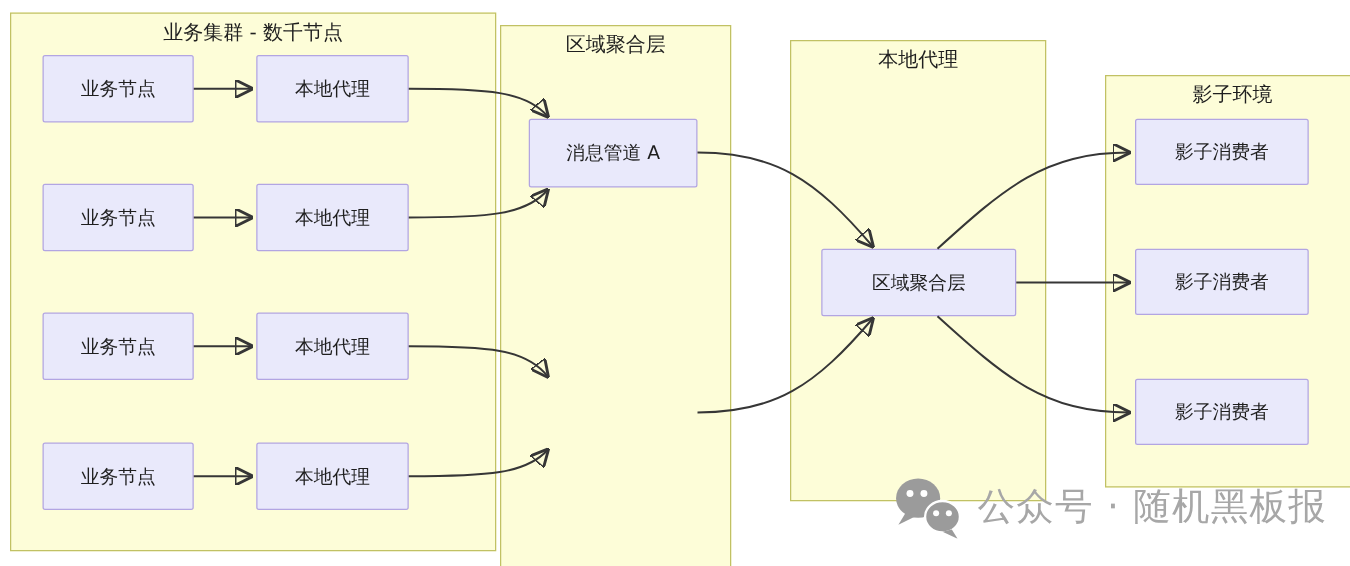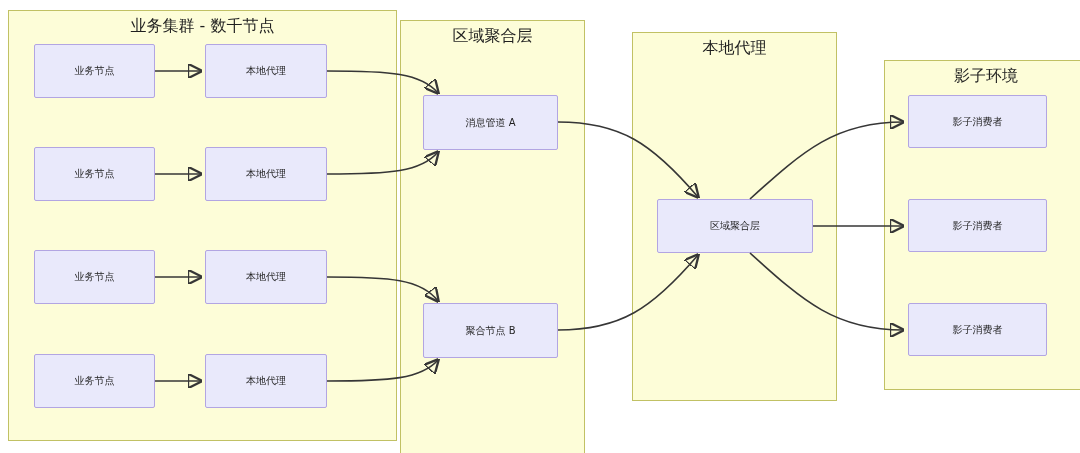--- a/index.html
+++ b/index.html
@@ -11,21 +11,21 @@
     position:absolute;background:#fdfdd8;border:1.5px solid #c1c164;
     box-sizing:border-box;
   }
   .cluster-title{
     position:absolute;top:5px;left:0;right:0;text-align:center;
     font-size:16px;color:#1f1f1f;white-space:nowrap;
   }
   .node{
     position:absolute;background:#e9e9fb;border:1.4px solid #b2a5e2;
     border-radius:2px;box-sizing:border-box;display:flex;align-items:center;
-    justify-content:center;font-size:10px;color:#1f1f1f;white-space:nowrap;
+    justify-content:center;font-size:15px;color:#1f1f1f;white-space:nowrap;
   }
   .edges{position:absolute;left:0;top:0;pointer-events:none;}
   .edges path{fill:none;stroke:#363636;stroke-width:1.6px;}
   .watermark{
     position:absolute;left:710px;top:379px;display:flex;align-items:center;
     gap:10px;color:#a2a2a2;z-index:5;
   }
   .watermark-text{font-size:30px;letter-spacing:1px;white-space:nowrap;color:#a7a7a7;}
 </style>
 </head>
@@ -49,21 +49,20 @@
   <div class="node" style="left:34px;top:44px;width:121px;height:54px;">业务节点</div>
   <div class="node" style="left:205px;top:44px;width:122px;height:54px;">本地代理</div>
   <div class="node" style="left:34px;top:147px;width:121px;height:54px;">业务节点</div>
   <div class="node" style="left:205px;top:147px;width:122px;height:54px;">本地代理</div>
   <div class="node" style="left:34px;top:250px;width:121px;height:54px;">业务节点</div>
   <div class="node" style="left:205px;top:250px;width:122px;height:54px;">本地代理</div>
   <div class="node" style="left:34px;top:354px;width:121px;height:54px;">业务节点</div>
   <div class="node" style="left:205px;top:354px;width:122px;height:54px;">本地代理</div>
 
   <div class="node" style="left:423px;top:95px;width:135px;height:55px;">消息管道 A</div>
-  <div class="node" style="left:423px;top:303px;width:135px;height:55px;">聚合节点 B</div>
 
   <div class="node" style="left:657px;top:199px;width:156px;height:54px;">区域聚合层</div>
 
   <div class="node" style="left:908px;top:95px;width:139px;height:53px;">影子消费者</div>
   <div class="node" style="left:908px;top:199px;width:139px;height:53px;">影子消费者</div>
   <div class="node" style="left:908px;top:303px;width:139px;height:53px;">影子消费者</div>
 
   <svg class="edges" width="1080" height="453" viewBox="0 0 1080 453">
     <defs>
       <marker id="arrow" viewBox="0 0 10 10" refX="9" refY="5" markerWidth="9" markerHeight="9" orient="auto">
@@ -78,14 +77,27 @@
     <path d="M327,174 C390,174 421,172 438,152" marker-end="url(#arrow)"></path>
     <path d="M327,277 C390,277 421,279 438,301" marker-end="url(#arrow)"></path>
     <path d="M327,381 C390,381 421,379 438,360" marker-end="url(#arrow)"></path>
     <path d="M558,122 C620,122 652,143 698,197" marker-end="url(#arrow)"></path>
     <path d="M558,330 C620,330 652,309 698,255" marker-end="url(#arrow)"></path>
     <path d="M750,199 C804,150 836,122 903,122" marker-end="url(#arrow)"></path>
     <path d="M813,226 H903" marker-end="url(#arrow)"></path>
     <path d="M750,253 C804,302 836,330 903,330" marker-end="url(#arrow)"></path>
   </svg>
 
+  <div class="watermark">
+    <svg width="62" height="52" viewBox="0 0 66 56">
+      <ellipse cx="26" cy="21" rx="19" ry="17" fill="#9b9b9b"></ellipse>
+      <path d="M15 34 L9 44 L23 37 z" fill="#9b9b9b"></path>
+      <circle cx="19" cy="17" r="3" fill="#ffffff"></circle>
+      <circle cx="31" cy="17" r="3" fill="#ffffff"></circle>
+      <ellipse cx="47" cy="37" rx="15" ry="13.5" fill="#9b9b9b" stroke="#ffffff" stroke-width="2"></ellipse>
+      <path d="M55 48 L60 56 L47 50 z" fill="#9b9b9b"></path>
+      <circle cx="41.5" cy="34" r="2.6" fill="#ffffff"></circle>
+      <circle cx="52.5" cy="34" r="2.6" fill="#ffffff"></circle>
+    </svg>
+    <span class="watermark-text">公众号 · 随机黑板报</span>
+  </div>
 
 </div>
 
 </body></html>

